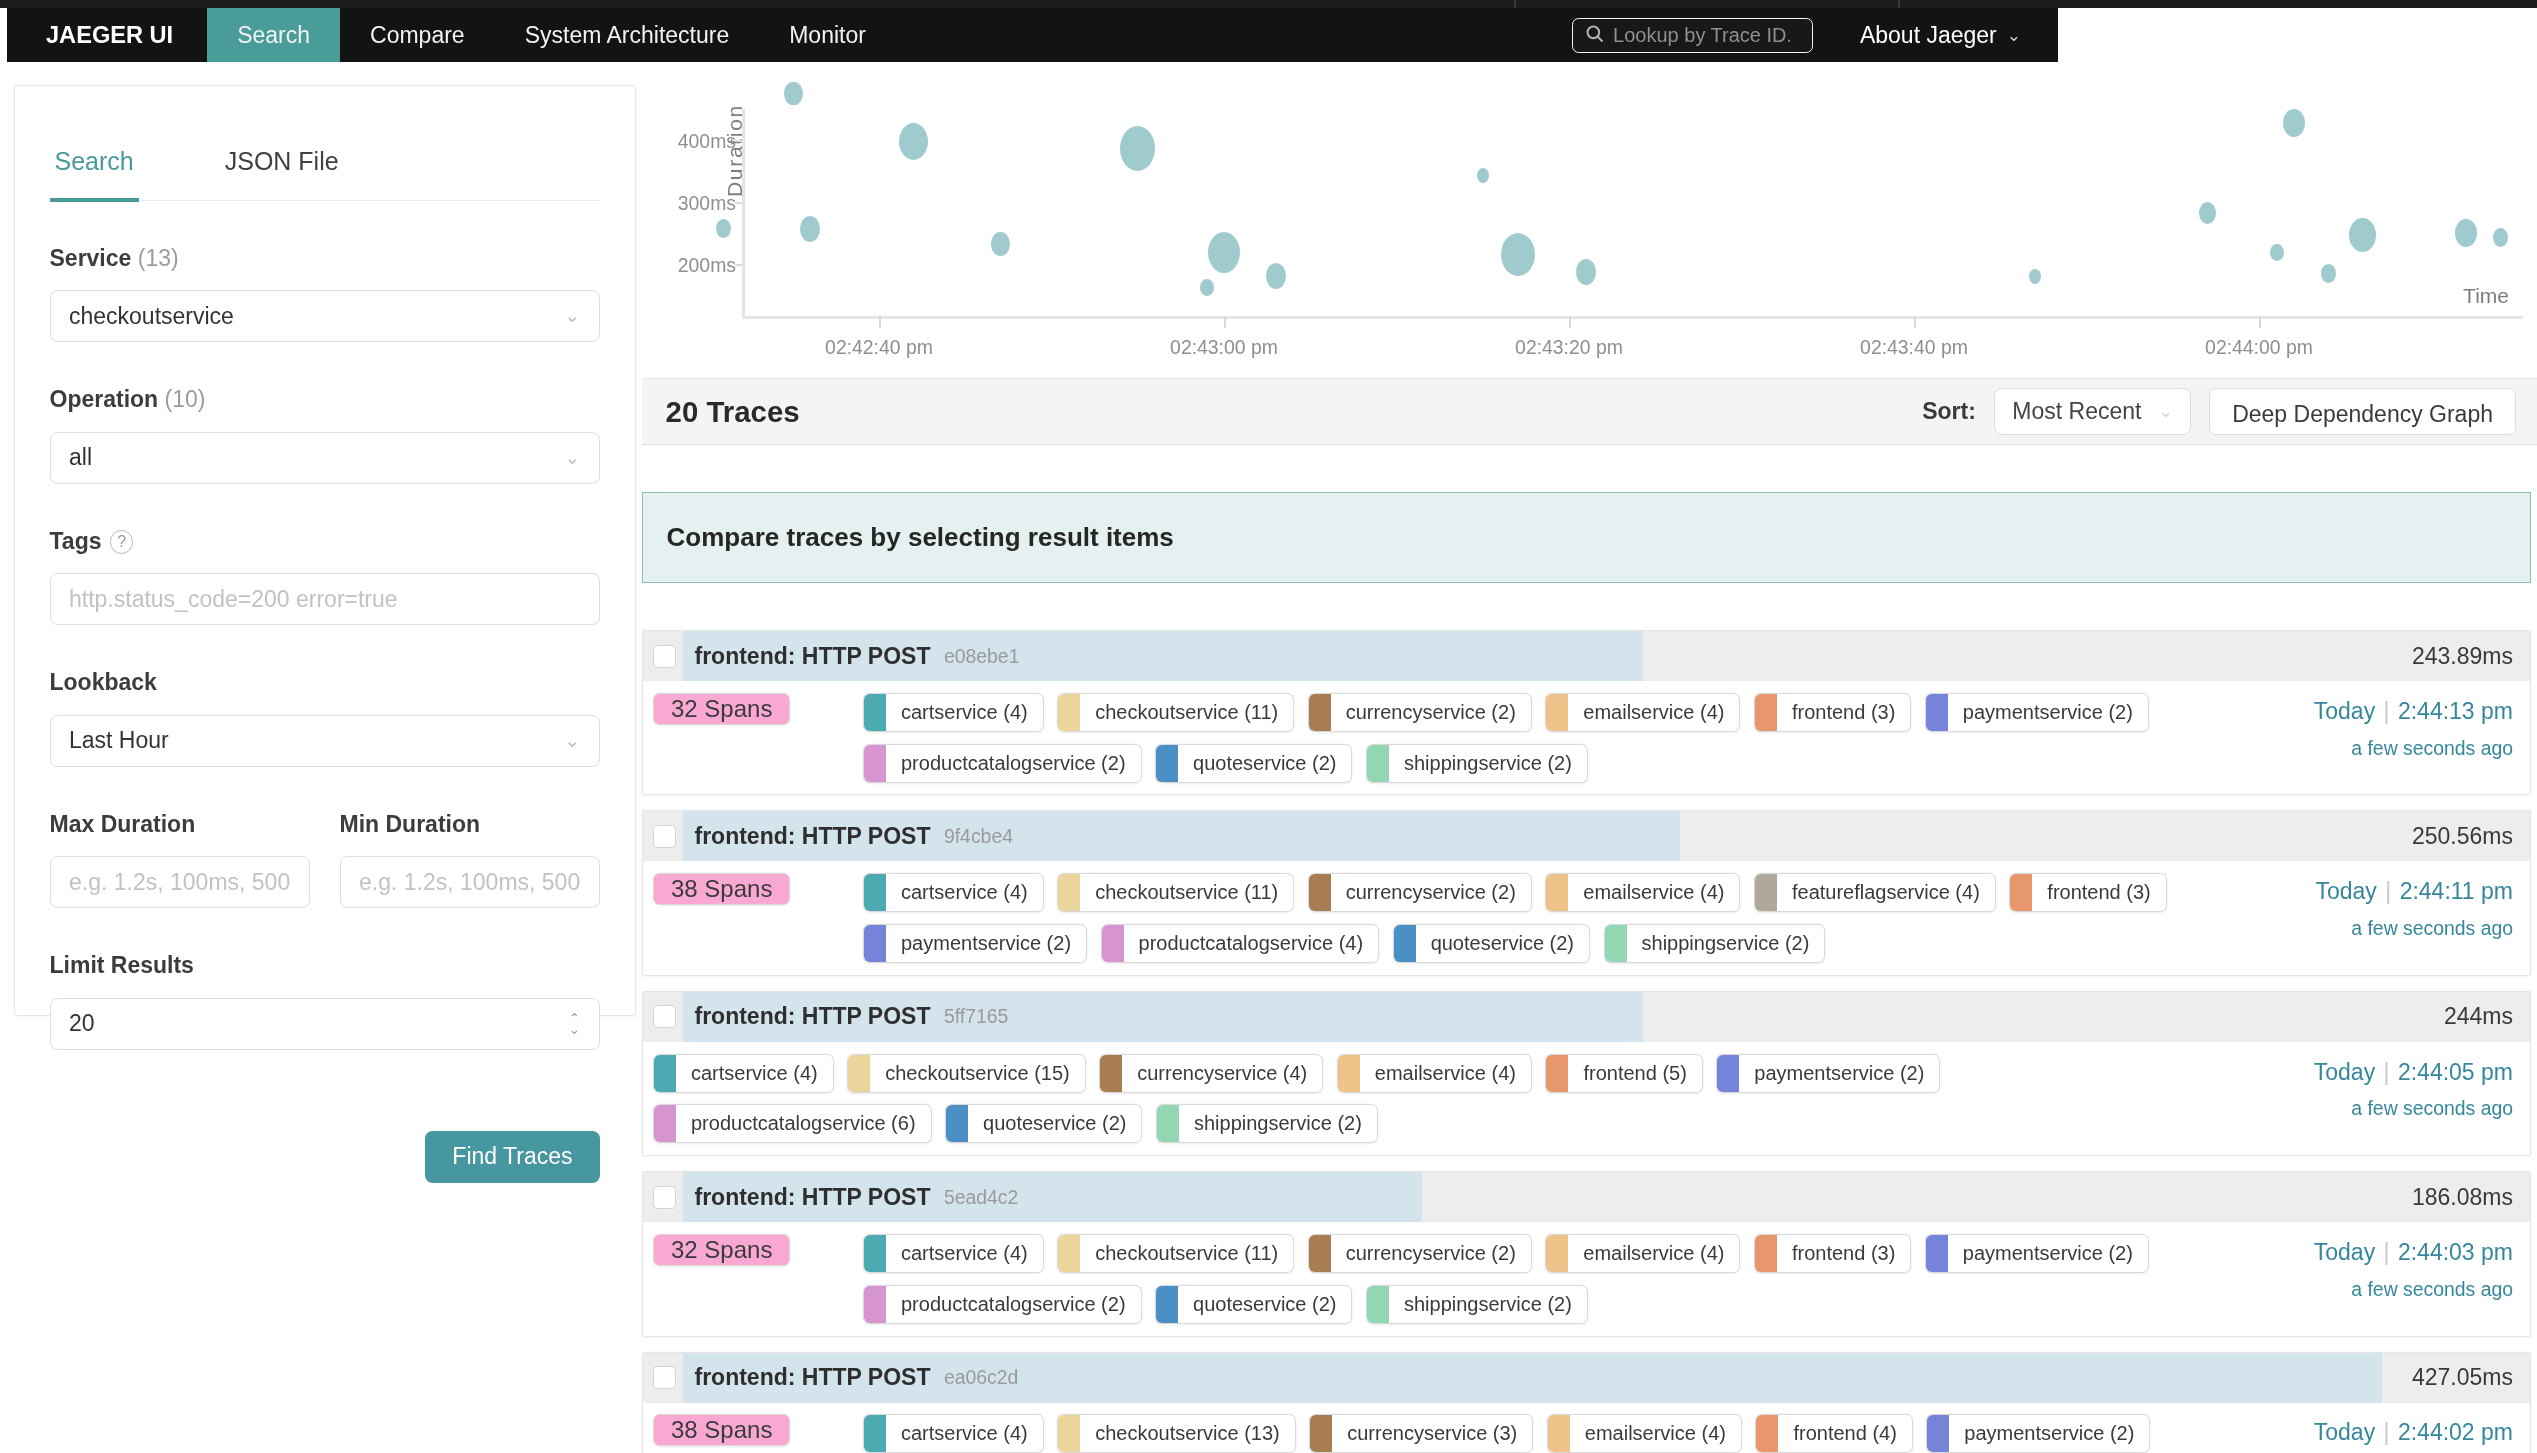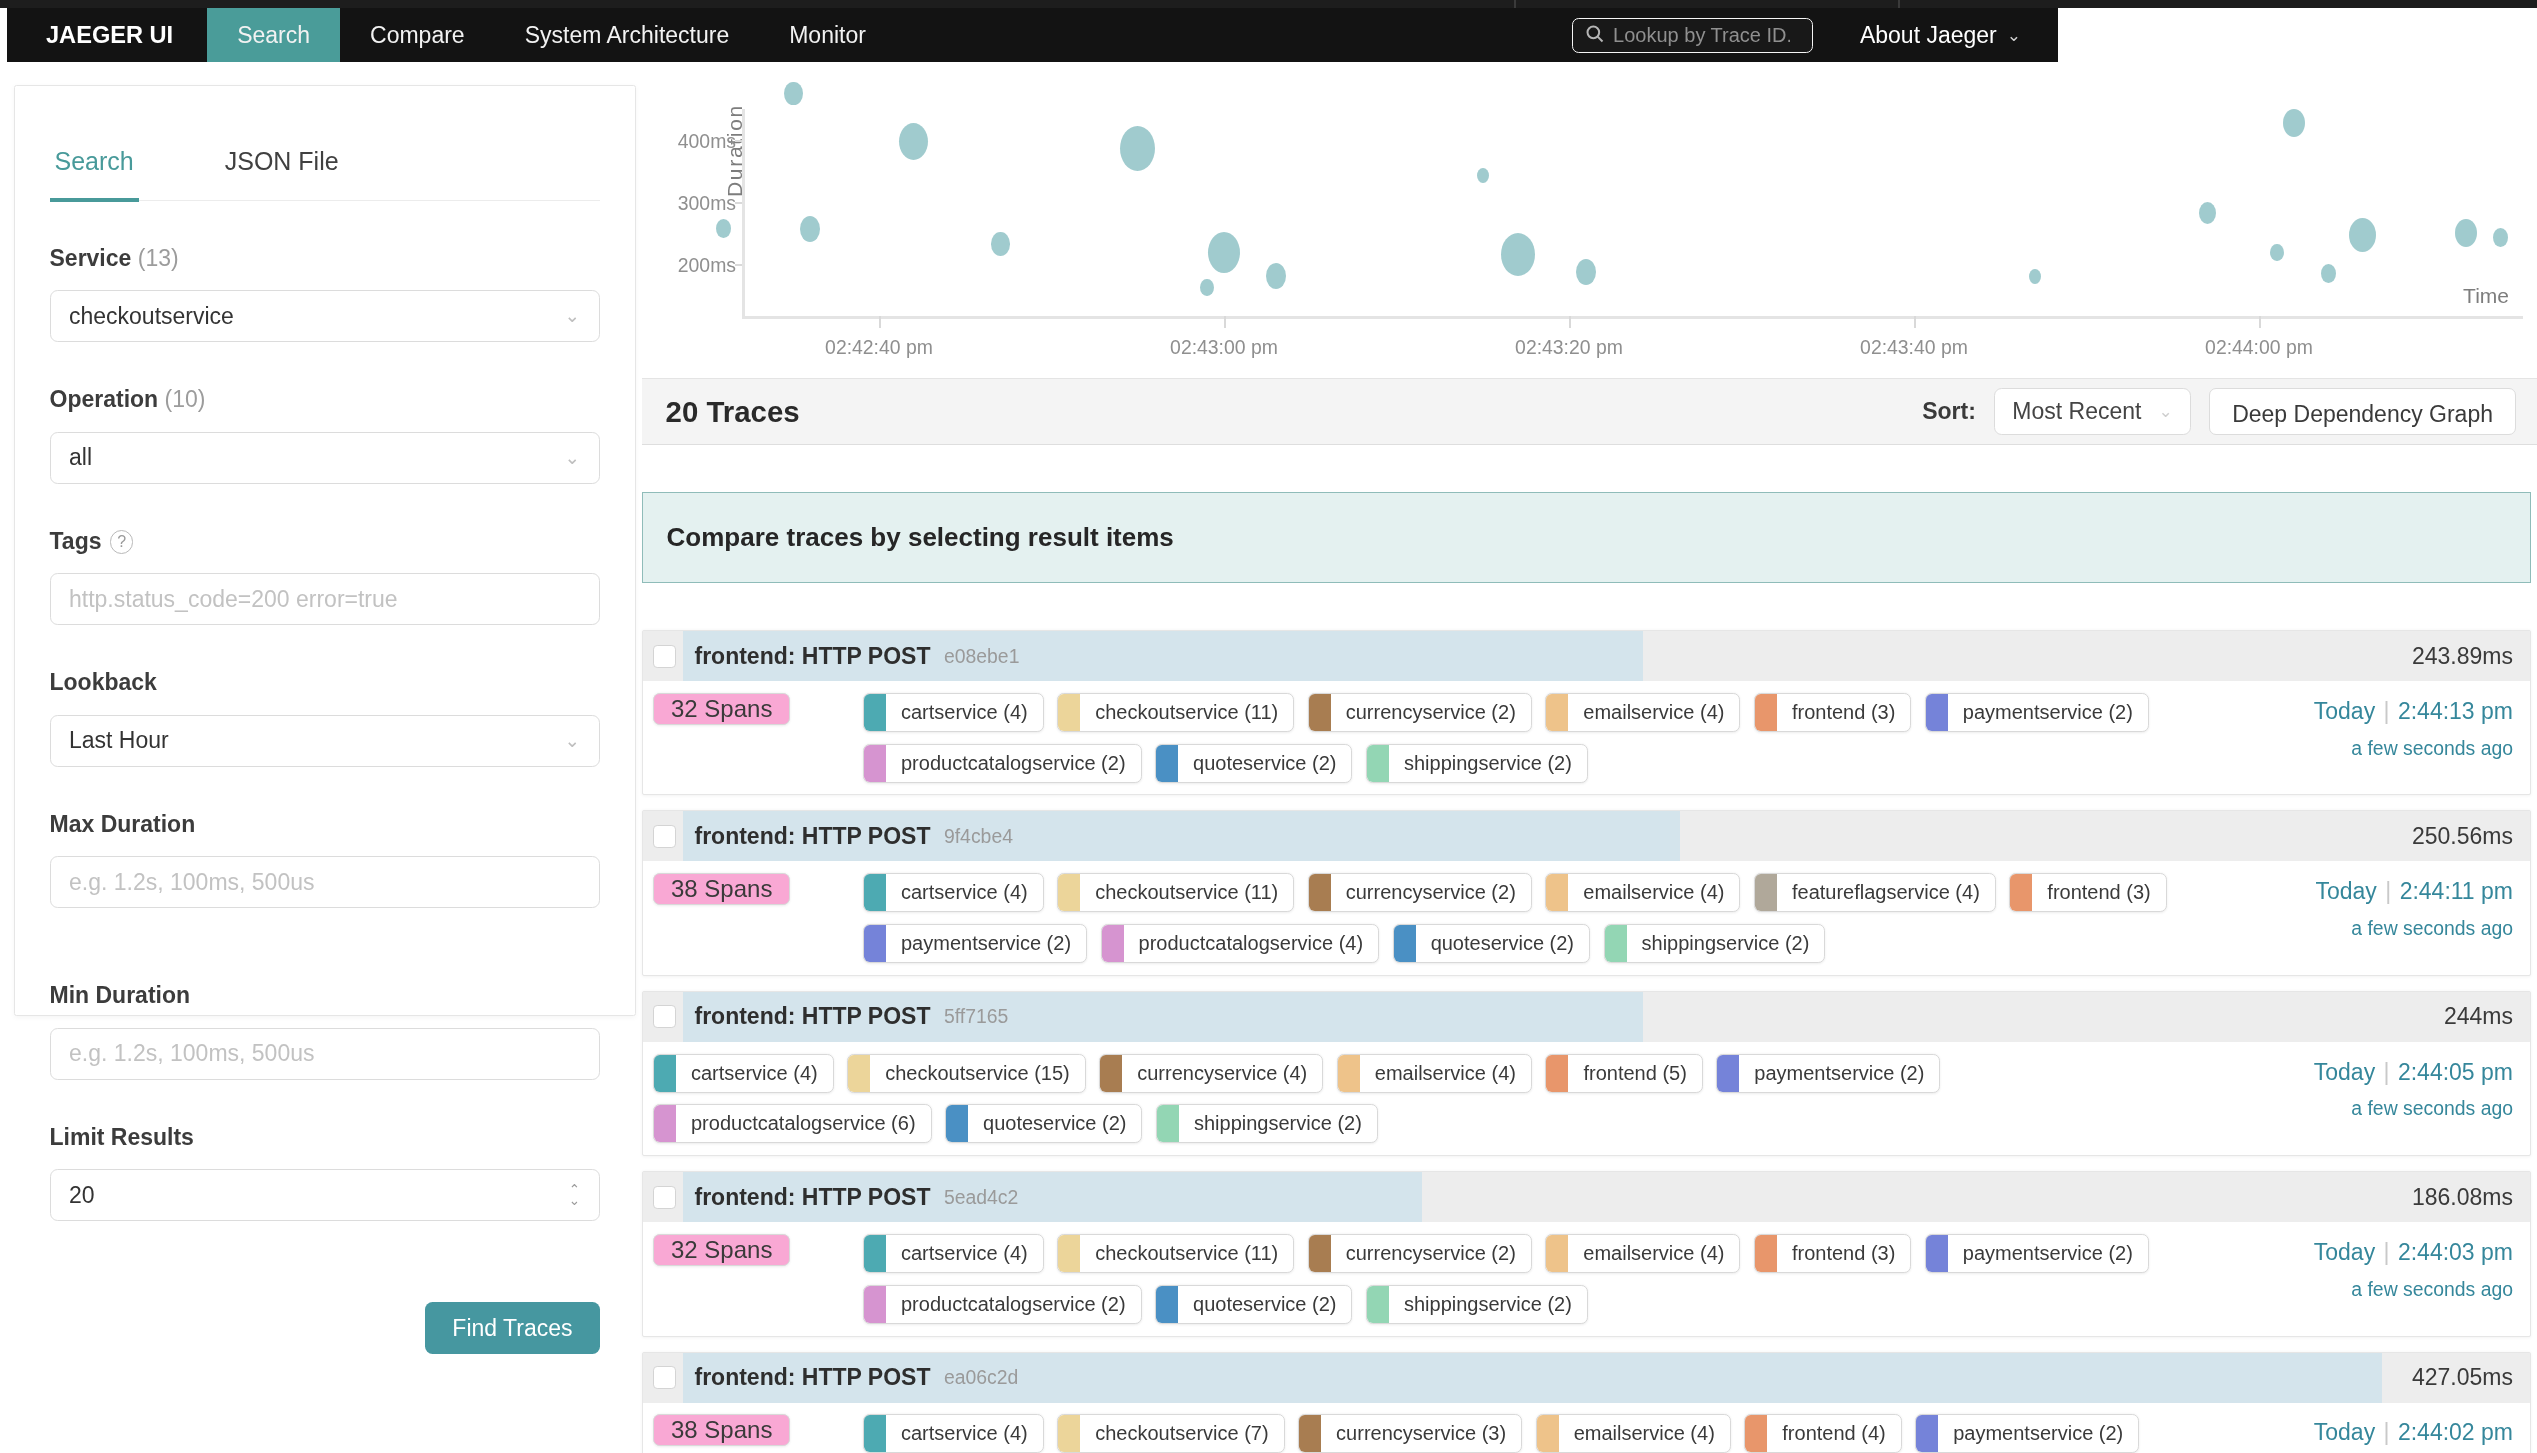--- a/index.html
+++ b/index.html
@@ -54,21 +54,21 @@
     vertical-align:1.7px; margin-left:8.4px;
   }
   .sel, .txt {
     width:100%; height:52px; border:1.7px solid #dcdcdc; border-radius:7.6px; background:#fff;
     display:flex; align-items:center; padding:0 18.5px; font-size:23px; color:#333;
   }
   .sel { justify-content:space-between; cursor:pointer; }
   .sel .chev { color:#bfbfbf; font-size:18.5px; }
   .txt input { border:none; outline:none; width:100%; font-size:23px; color:#333; font-family:"Liberation Sans", sans-serif; }
   .txt input::placeholder { color:#c2c2c2; }
-  .two-col { display:flex; gap:30px;flex-direction:column; }
+  .two-col { display:flex; gap:30px; }
   .two-col > div { flex:1; }
   .stepper { display:flex; flex-direction:column; margin-left:auto; color:#9a9a9a; font-size:13.5px; line-height:11px; padding-left:11.8px; }
   .find-row { display:flex; justify-content:flex-end; margin-top:81px; }
   .find-btn {
     background:#4697a0; color:#fff; border:none; border-radius:7.6px; height:52px;
     padding:0 27px; font-size:23px; font-family:"Liberation Sans", sans-serif; cursor:pointer;
   }
 
   
   .main { position:absolute; left:642px; top:62px; width:1896px; }
@@ -528,21 +528,21 @@
         </div>
         <div class="tc-body">
           <div class="spans-cell"><span class="spans-chip">38 Spans</span></div>
           <div class="tags-cell">
             <span class="svc-chip">
               <span class="svc-color" style="background: rgb(77, 170, 178);"></span>
               <span class="svc-label">cartservice (4)</span>
             </span>
             <span class="svc-chip">
               <span class="svc-color" style="background: rgb(236, 213, 154);"></span>
-              <span class="svc-label">checkoutservice (7)</span>
+              <span class="svc-label">checkoutservice (13)</span>
             </span>
             <span class="svc-chip">
               <span class="svc-color" style="background: rgb(168, 125, 81);"></span>
               <span class="svc-label">currencyservice (3)</span>
             </span>
             <span class="svc-chip">
               <span class="svc-color" style="background: rgb(238, 195, 138);"></span>
               <span class="svc-label">emailservice (4)</span>
             </span>
             <span class="svc-chip">

